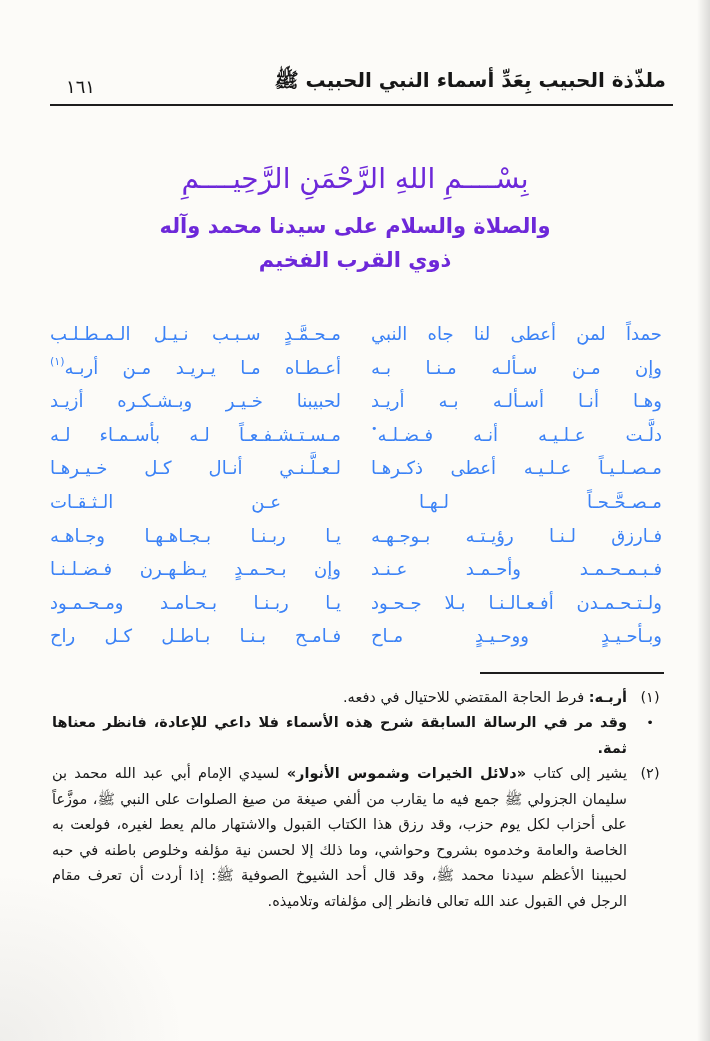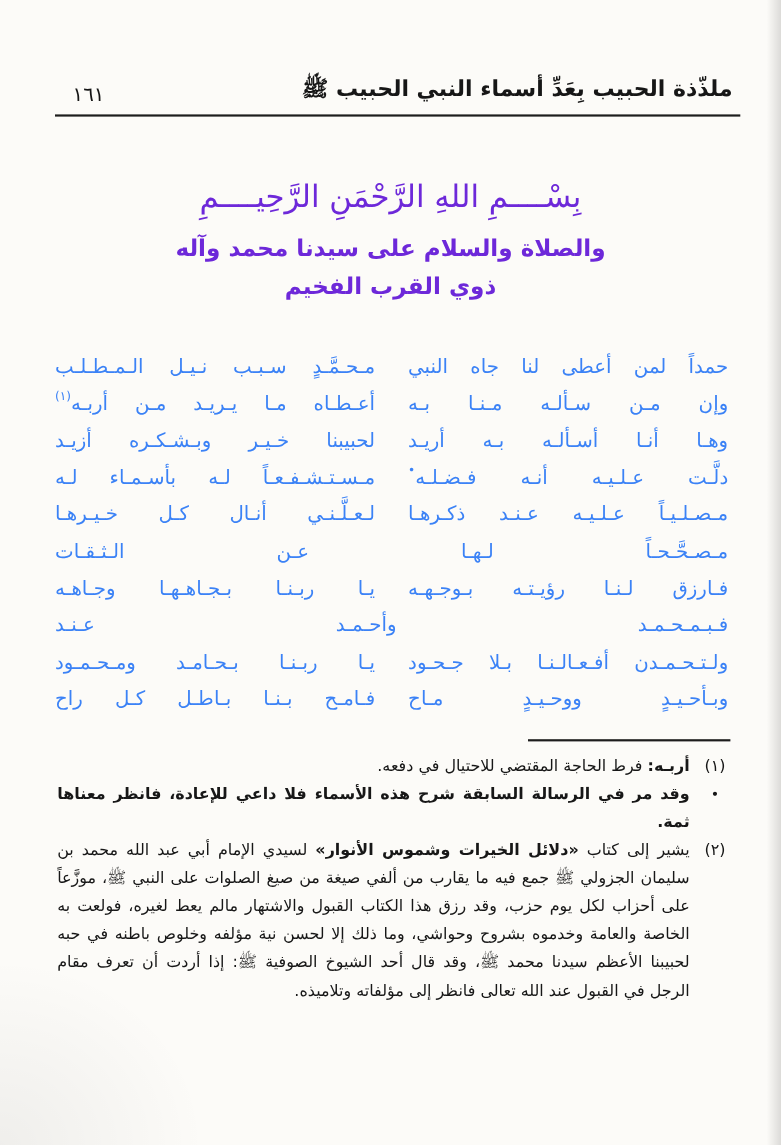--- a/index.html
+++ b/index.html
@@ -94,32 +94,33 @@
     </div>
     <div class="row">
       <div class="hemi"><span>وهـا أنـا أسـألـه بـه أريـد</span><sup class="ref"></sup></div>
       <div class="hemi"><span>لحبيبنا خـيـر وبـشـكـره أزيـد</span><sup class="ref"></sup></div>
     </div>
     <div class="row">
       <div class="hemi"><span>دلَّـت عـلـيـه أنـه فـضـلـه</span><sup class="ref">•</sup></div>
       <div class="hemi"><span>مـسـتـشـفـعـاً لـه بأسـمـاء لـه</span><sup class="ref"></sup></div>
     </div>
     <div class="row">
-      <div class="hemi"><span>مـصـلـيـاً عـلـيـه عـنـد ذكـرهـا</span><sup class="ref"></sup></div>
+      <div class="hemi"><span>مـصـلـيـاً عـلـيـه أعطى ذكـرهـا</span><sup class="ref"></sup></div>
       <div class="hemi"><span>لـعـلَّـنـي أنـال كـل خـيـرهـا</span><sup class="ref"></sup></div>
     </div>
     <div class="row">
       <div class="hemi"><span>مـصـحَّـحـاً لـهـا عـن الـثـقـات</span><sup class="ref"></sup></div>
     </div>
     <div class="row">
       <div class="hemi"><span>فـارزق لـنـا رؤيـتـه بـوجـهـه</span><sup class="ref"></sup></div>
       <div class="hemi"><span>يـا ربـنـا بـجـاهـهـا وجـاهـه</span><sup class="ref"></sup></div>
     </div>
     <div class="row">
       <div class="hemi"><span>فـبـمـحـمـد وأحـمـد عـنـد</span><sup class="ref"></sup></div>
+      <div class="hemi"><span>وإن بـحـمـدٍ يـظـهـرن فـضـلـنـا</span><sup class="ref"></sup></div>
     </div>
     <div class="row">
       <div class="hemi"><span>ولـتـحـمـدن أفـعـالـنـا بـلا جـحـود</span><sup class="ref"></sup></div>
       <div class="hemi"><span>يـا ربـنـا بـحـامـد ومـحـمـود</span><sup class="ref"></sup></div>
     </div>
     <div class="row">
       <div class="hemi"><span>وبـأحـيـدٍ ووحـيـدٍ مـاح</span><sup class="ref"></sup></div>
       <div class="hemi"><span>فـامـح بـنـا بـاطـل كـل راح</span><sup class="ref"></sup></div>
     </div>
   </div>

